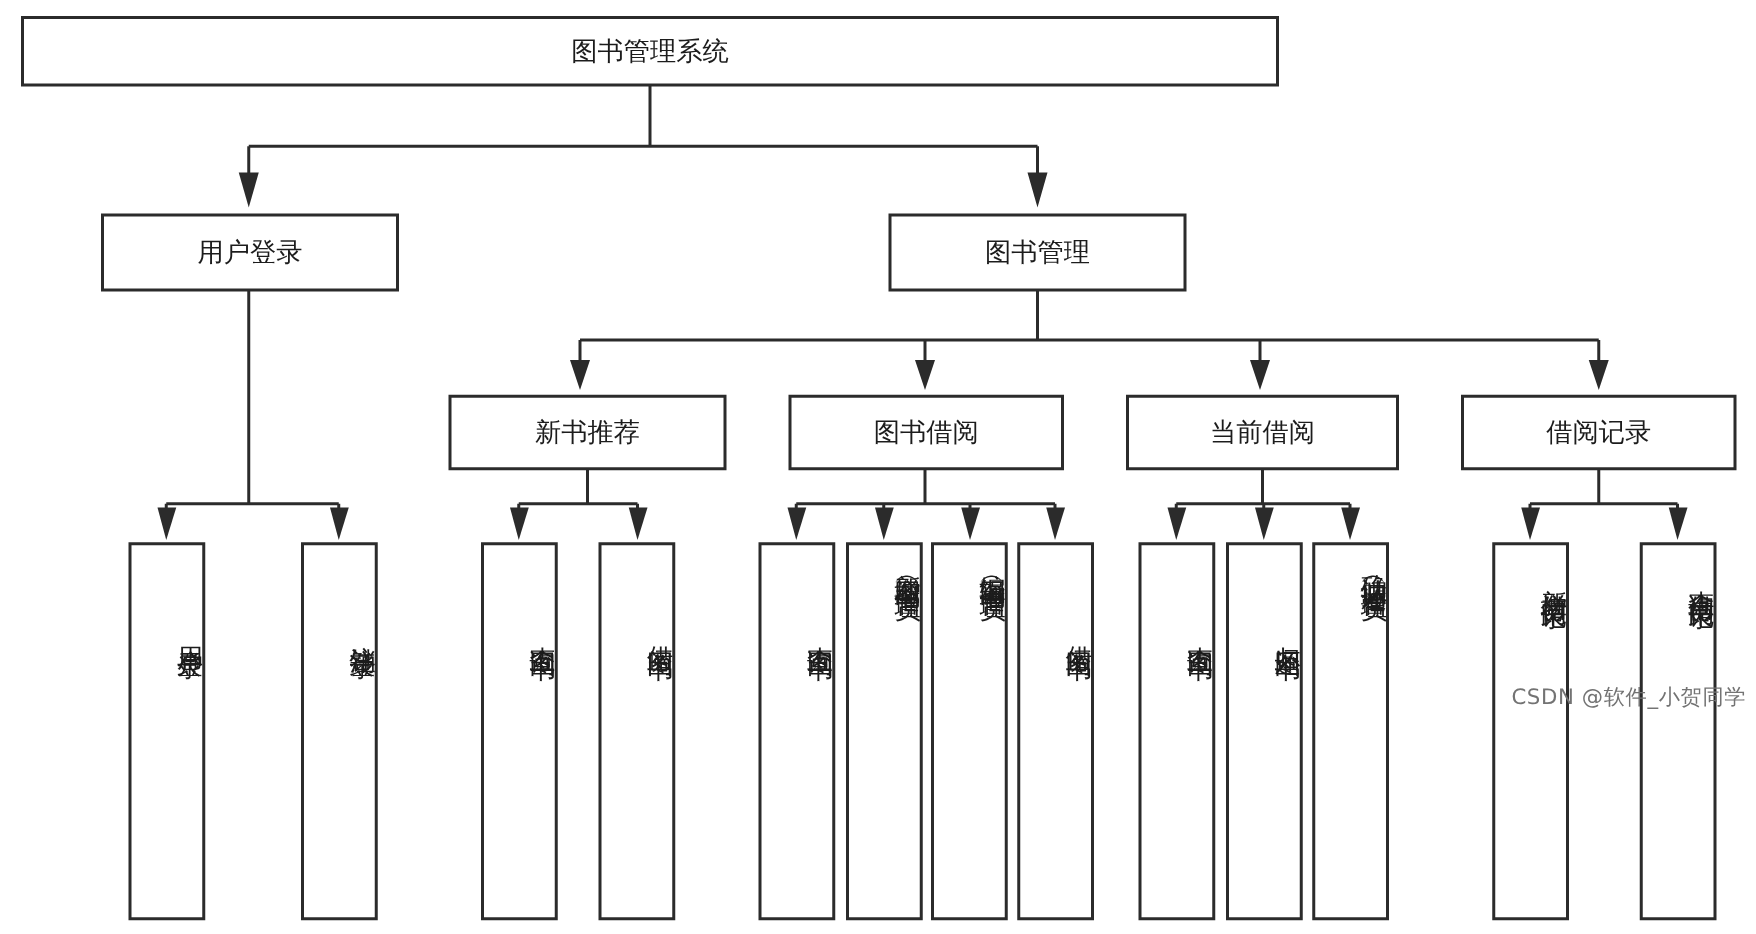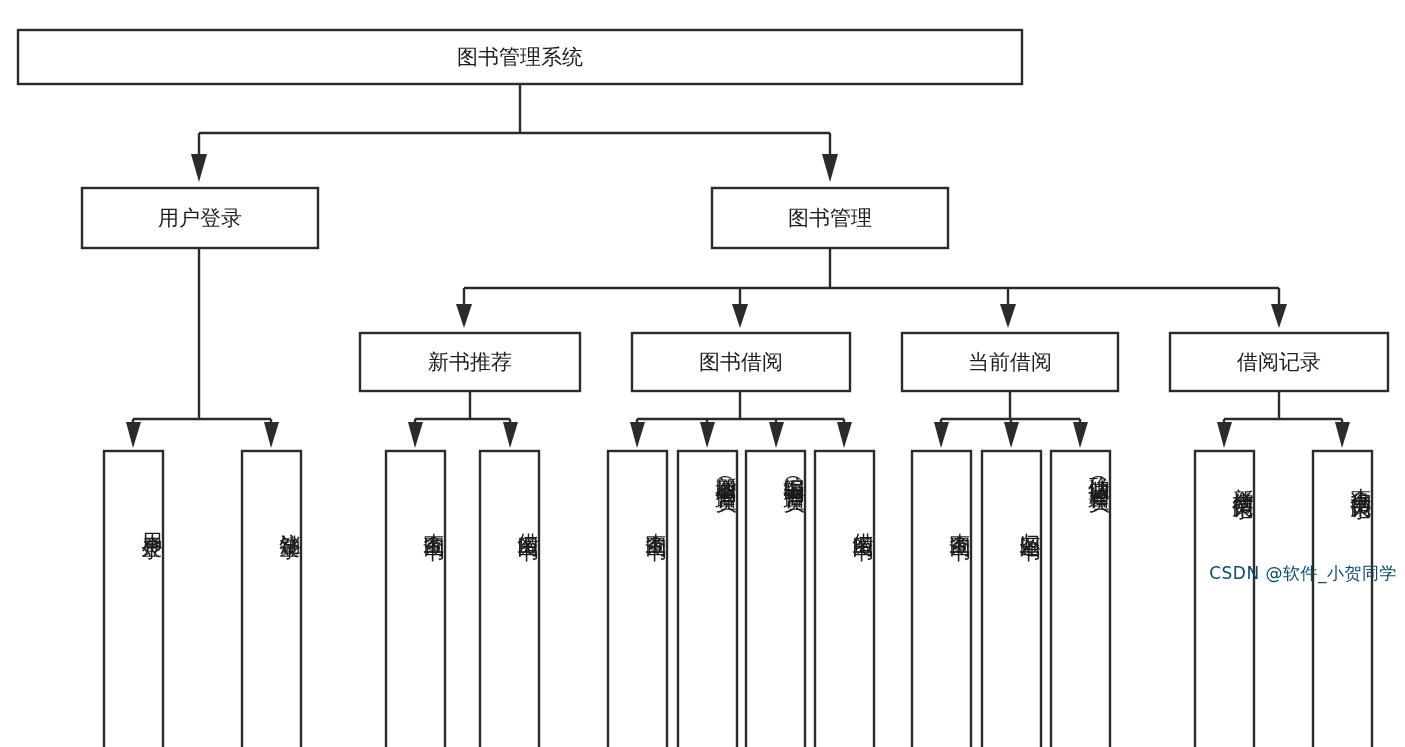--- a/index.html
+++ b/index.html
@@ -11,21 +11,20 @@
     width: 1405px;
     height: 747px;
     font-family: "DejaVu Sans", "Liberation Sans", sans-serif;
     overflow: hidden;
   }
   #diagram-root {
     position: relative;
     width: 1405px;
     height: 573px;
     background: #ffffff;
-    margin-top: 16px;
   }
   svg.diagram {
     position: absolute;
     top: 0;
     left: 0;
     width: 1405px;
     height: 747px;
     display: block;
   }
   .node-box {
@@ -62,21 +61,21 @@
     white-space: nowrap;
     text-align: center;
     pointer-events: none;
   }
   .watermark {
     position: absolute;
     right: 8px;
     bottom: 4px;
     font-family: "DejaVu Sans", "Liberation Sans", sans-serif;
     font-size: 17px;
-    color: #0c4a6e;
+    color: #737373;
     white-space: nowrap;
     letter-spacing: 0.5px;
   }
 </style>
 </head>
 <body>
 
 <div id="diagram-root">
 
   <svg class="diagram" viewBox="0 0 1405 747" xmlns="http://www.w3.org/2000/svg">

